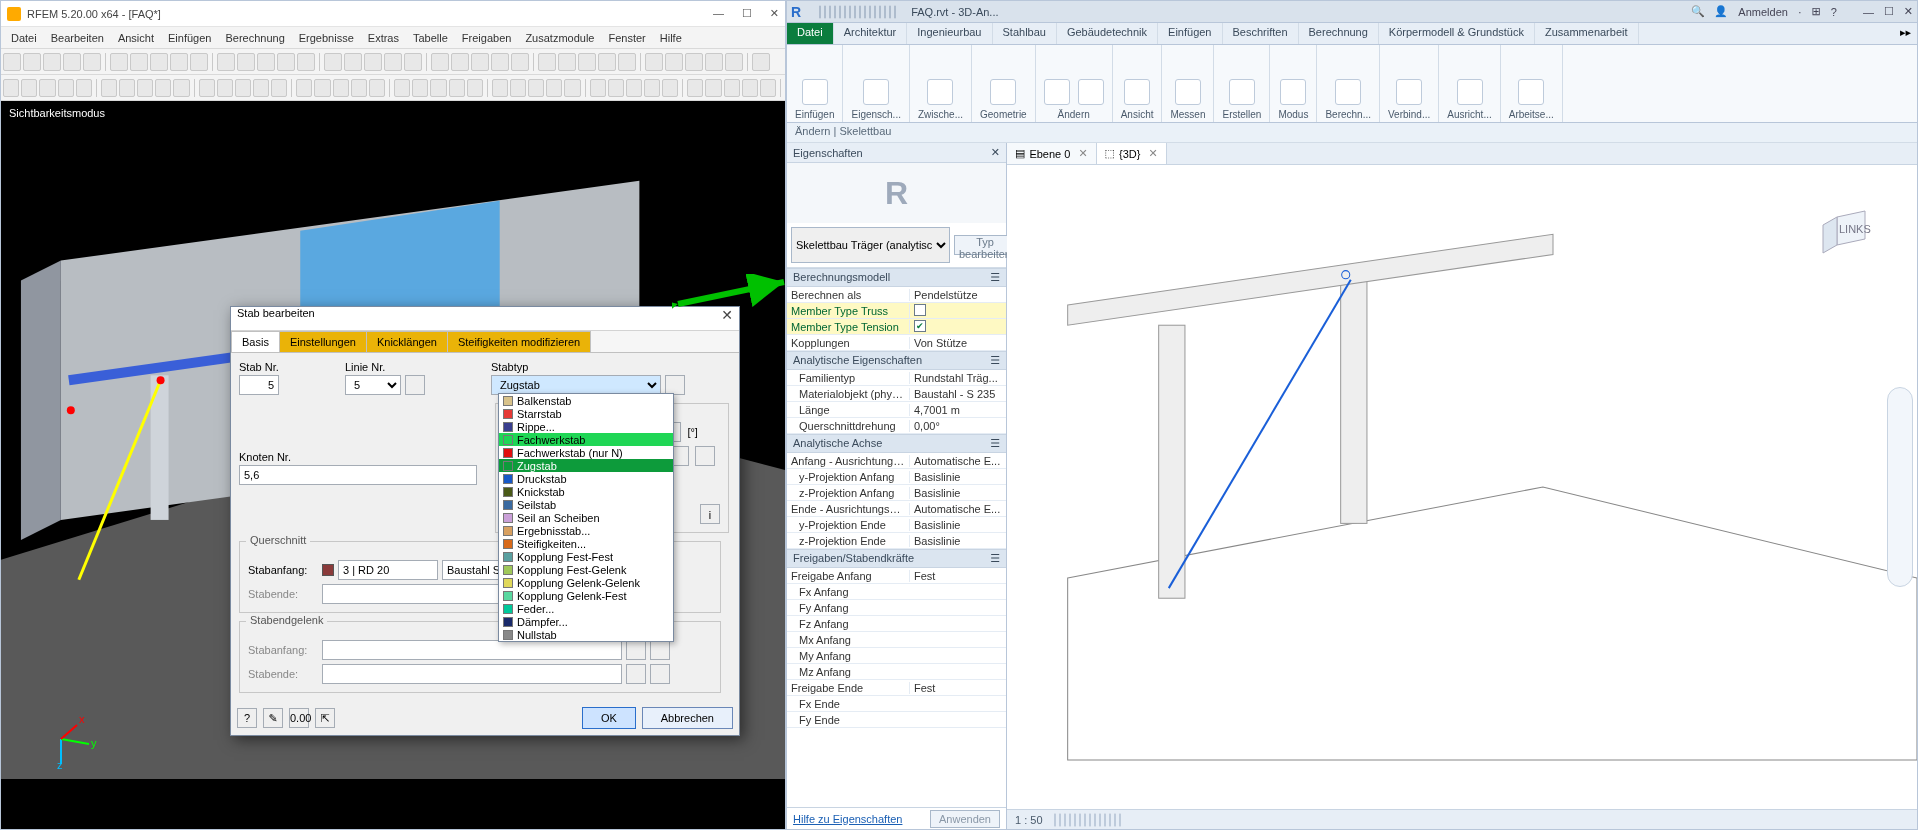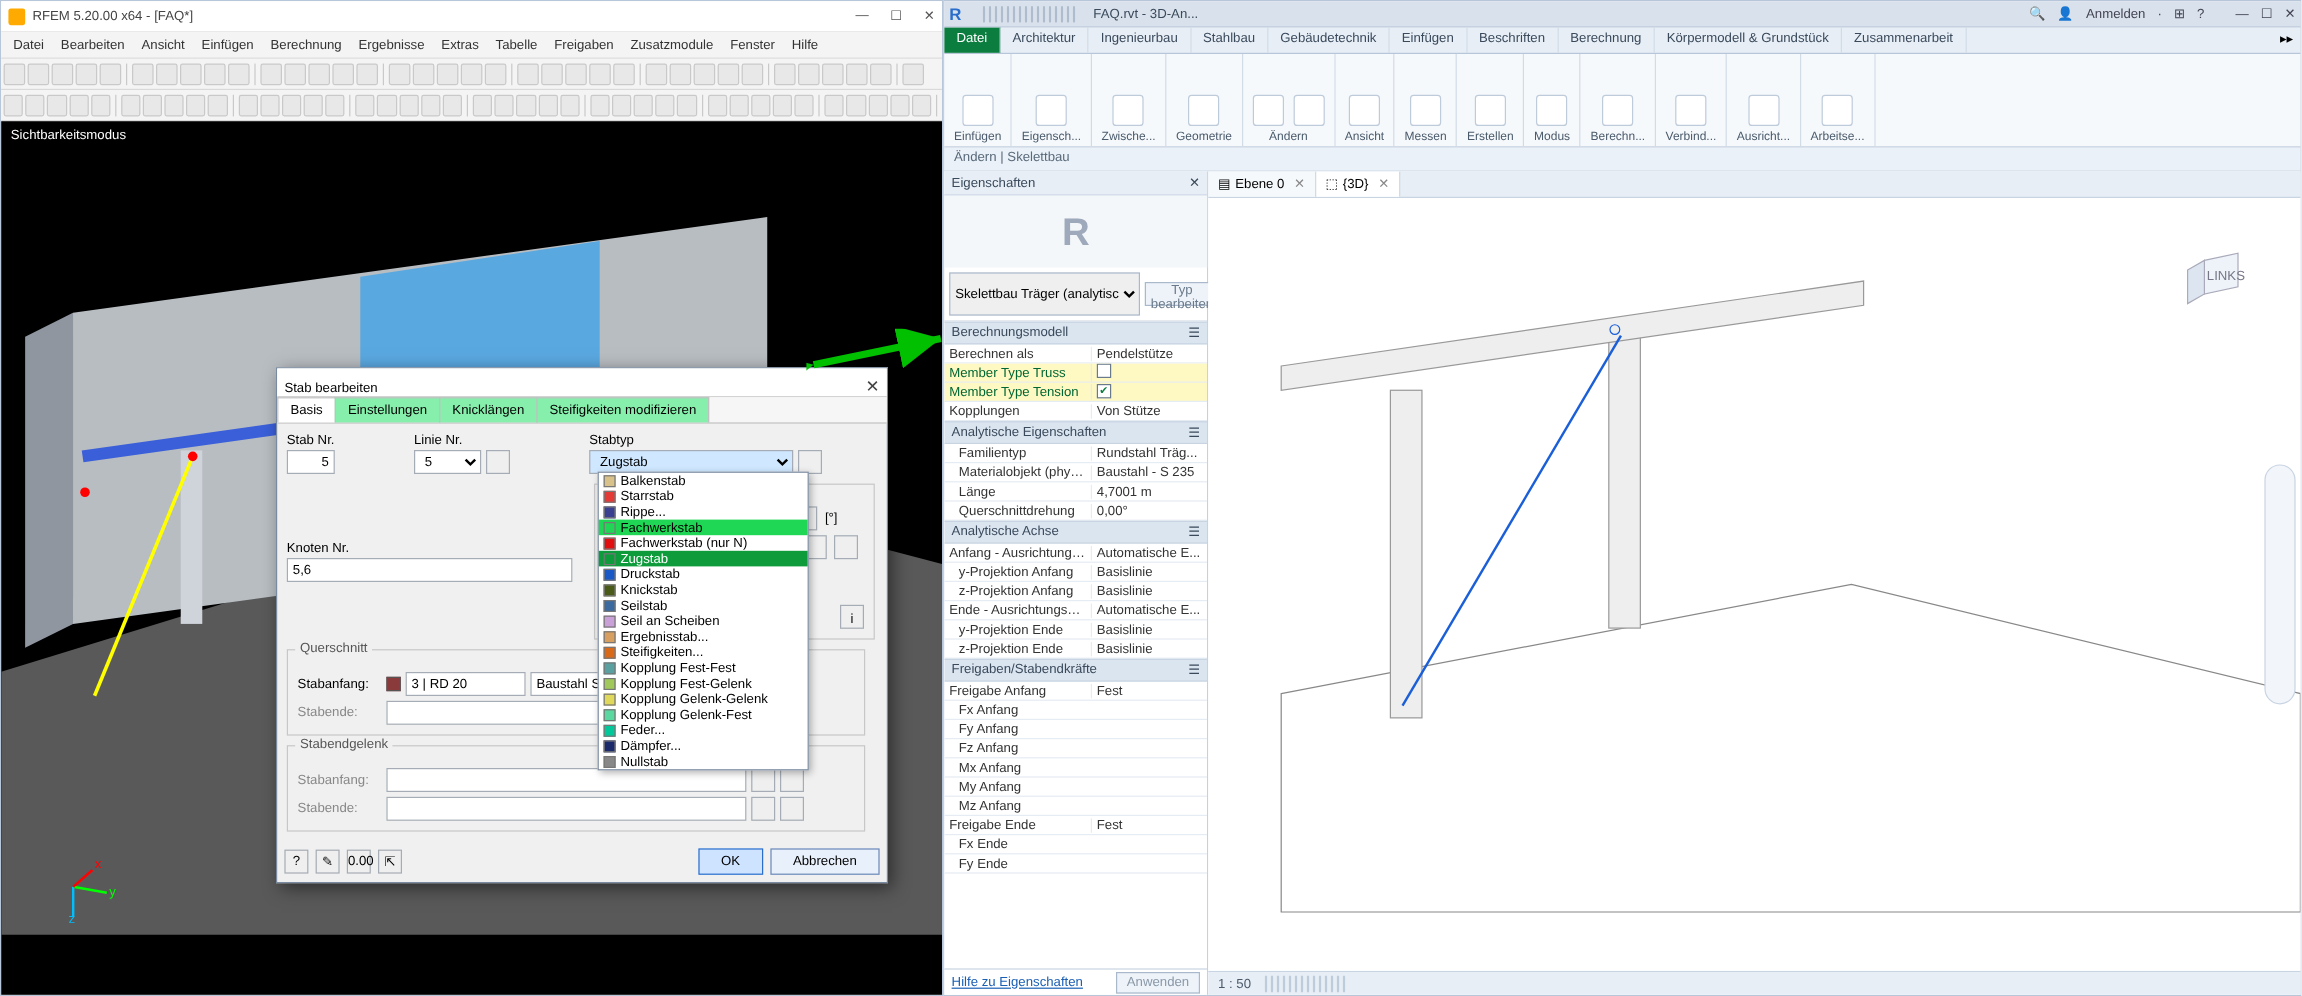--- a/index.html
+++ b/index.html
@@ -18,24 +18,24 @@
 .toolbar { height: 26px; display: flex; align-items: center; gap: 2px; padding: 0 2px; background: #f4f4f4; border-bottom: 1px solid #d9d9d9; }
 .tbtn { width: 18px; height: 18px; background: #e8e8e8; border: 1px solid #c9c9c9; border-radius: 2px; }
 .tsep { width: 1px; height: 18px; background: #c9c9c9; margin: 0 2px; }
 .viewport { flex: 1; background: #000; position: relative; overflow: hidden; }
 .chip { position: absolute; top: 4px; left: 4px; color: #fff; background: #000; padding: 2px 4px; }
 
 .floor { position: absolute; inset: 0; }
 .triad { position: absolute; left: 40px; bottom: 60px; width: 60px; height: 60px; }
 
 .dialog { position: absolute; left: 229px; top: 205px; width: 510px; height: 430px; background: #f0f0f0; border: 1px solid #7a8aa0; box-shadow: 4px 4px 14px rgba(0,0,0,.5); }
-.dlg-title { height: 24px; display: flex; align-items: flex-end; padding: 0 6px; background: #fff; border-bottom: 1px solid #d3d3d3; }
+.dlg-title { height: 24px; display: flex; align-items: flex-start; padding: 0 6px; background: #fff; border-bottom: 1px solid #d3d3d3; }
 .dlg-close { margin-left: auto; font-size: 14px; color: #444; }
 .tabs { display: flex; border-bottom: 1px solid #c0c0c0; background: #f6f6f6; }
-.tab { padding: 4px 10px; border: 1px solid #c0c0c0; border-bottom: none; margin-right: -1px; background: #86efac; }
+.tab { padding: 4px 10px; border: 1px solid #c0c0c0; border-bottom: none; margin-right: -1px; background: #eab308; }
 .tab.active { background: #fff; }
 .dlg-body { padding: 8px; display: flex; flex-wrap: wrap; gap: 8px 16px; align-items: center; }
 .col { display: flex; flex-direction: column; gap: 2px; }
 .field-row { display: flex; align-items: center; gap: 4px; }
 .inp { border: 1px solid #a5acb5; background: #fff; height: 20px; padding: 0 4px; }
 .btn-tiny { width: 20px; height: 20px; border: 1px solid #a5acb5; background: #efefef; }
 .groupbox { border: 1px solid #c7c7c7; padding: 18px 8px 8px; position: relative; width: 250px; }
 .groupbox .legend { position: absolute; left: 6px; top: -8px; background: #f0f0f0; padding: 0 4px; color: #555; }
 .radio-row { display: flex; align-items: center; gap: 6px; margin-bottom: 4px; }
 .dd { position: absolute; left: 497px; top: 292px; width: 176px; background: #fff; border: 1px solid #7a8aa0; box-shadow: 2px 2px 6px rgba(0,0,0,.3); z-index: 10; }

